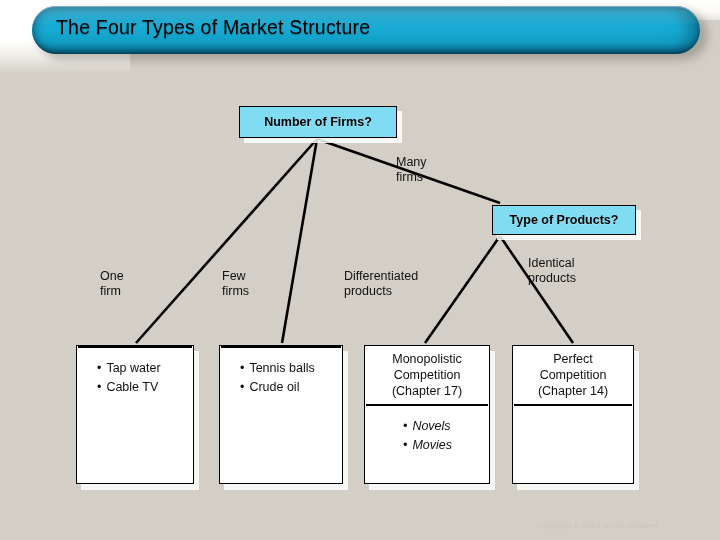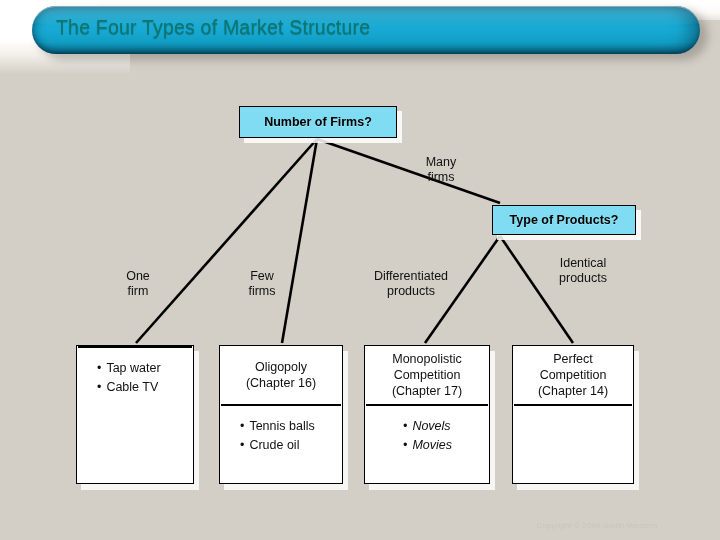--- a/index.html
+++ b/index.html
@@ -77,21 +77,21 @@
     left: 0; right: 0; top: 0; height: 22px;
     border-radius: 24px 24px 40% 40%;
     background: linear-gradient(to bottom, rgba(255,255,255,0.18), rgba(255,255,255,0));
     pointer-events: none;
   }
   .title-text {
     position: absolute;
     left: 56px; top: 16px;
     width: 600px;
     font-size: 19.5px;
-    color: #0f766e;
+    color: #000000;
     letter-spacing: 0.2px;
     text-shadow: 0 1px 1px rgba(0,0,0,0.30);
     white-space: nowrap;
   }
 
   
   .lines {
     position: absolute;
     left: 0; top: 0;
     width: 720px; height: 540px;
@@ -117,21 +117,21 @@
     width: 156px; height: 30px;
   }
   #qbox-products {
     left: 492px; top: 205px;
     width: 142px; height: 28px;
   }
 
   
   .branch-label {
     position: absolute;
-    text-align: center;
+    text-align: left;
     font-size: 12.5px;
     color: #111111;
     line-height: 15px;
     white-space: pre-line;
   }
   #label-many      { left: 396px; top: 155px; width: 90px; }
   #label-one       { left: 100px; top: 269px; width: 76px; }
   #label-few       { left: 222px; top: 269px; width: 80px; }
   #label-diff      { left: 344px; top: 269px; width: 134px; }
   #label-identical { left: 528px; top: 256px; width: 110px; }
@@ -232,22 +232,20 @@
 
   <div class="card" id="card-monopoly">
     <div class="card-rule"></div>
     <div class="card-body">
       <div class="bullet-row"><span class="bullet-dot">•</span><span>Tap water</span></div>
       <div class="bullet-row"><span class="bullet-dot">•</span><span>Cable TV</span></div>
     </div>
   </div>
 
   <div class="card" id="card-oligopoly">
-    <div class="card-head">Oligopoly
-(Chapter 16)</div>
     <div class="card-rule"></div>
     <div class="card-body">
       <div class="bullet-row"><span class="bullet-dot">•</span><span>Tennis balls</span></div>
       <div class="bullet-row"><span class="bullet-dot">•</span><span>Crude oil</span></div>
     </div>
   </div>
 
   <div class="card" id="card-monocomp">
     <div class="card-head">Monopolistic
 Competition

